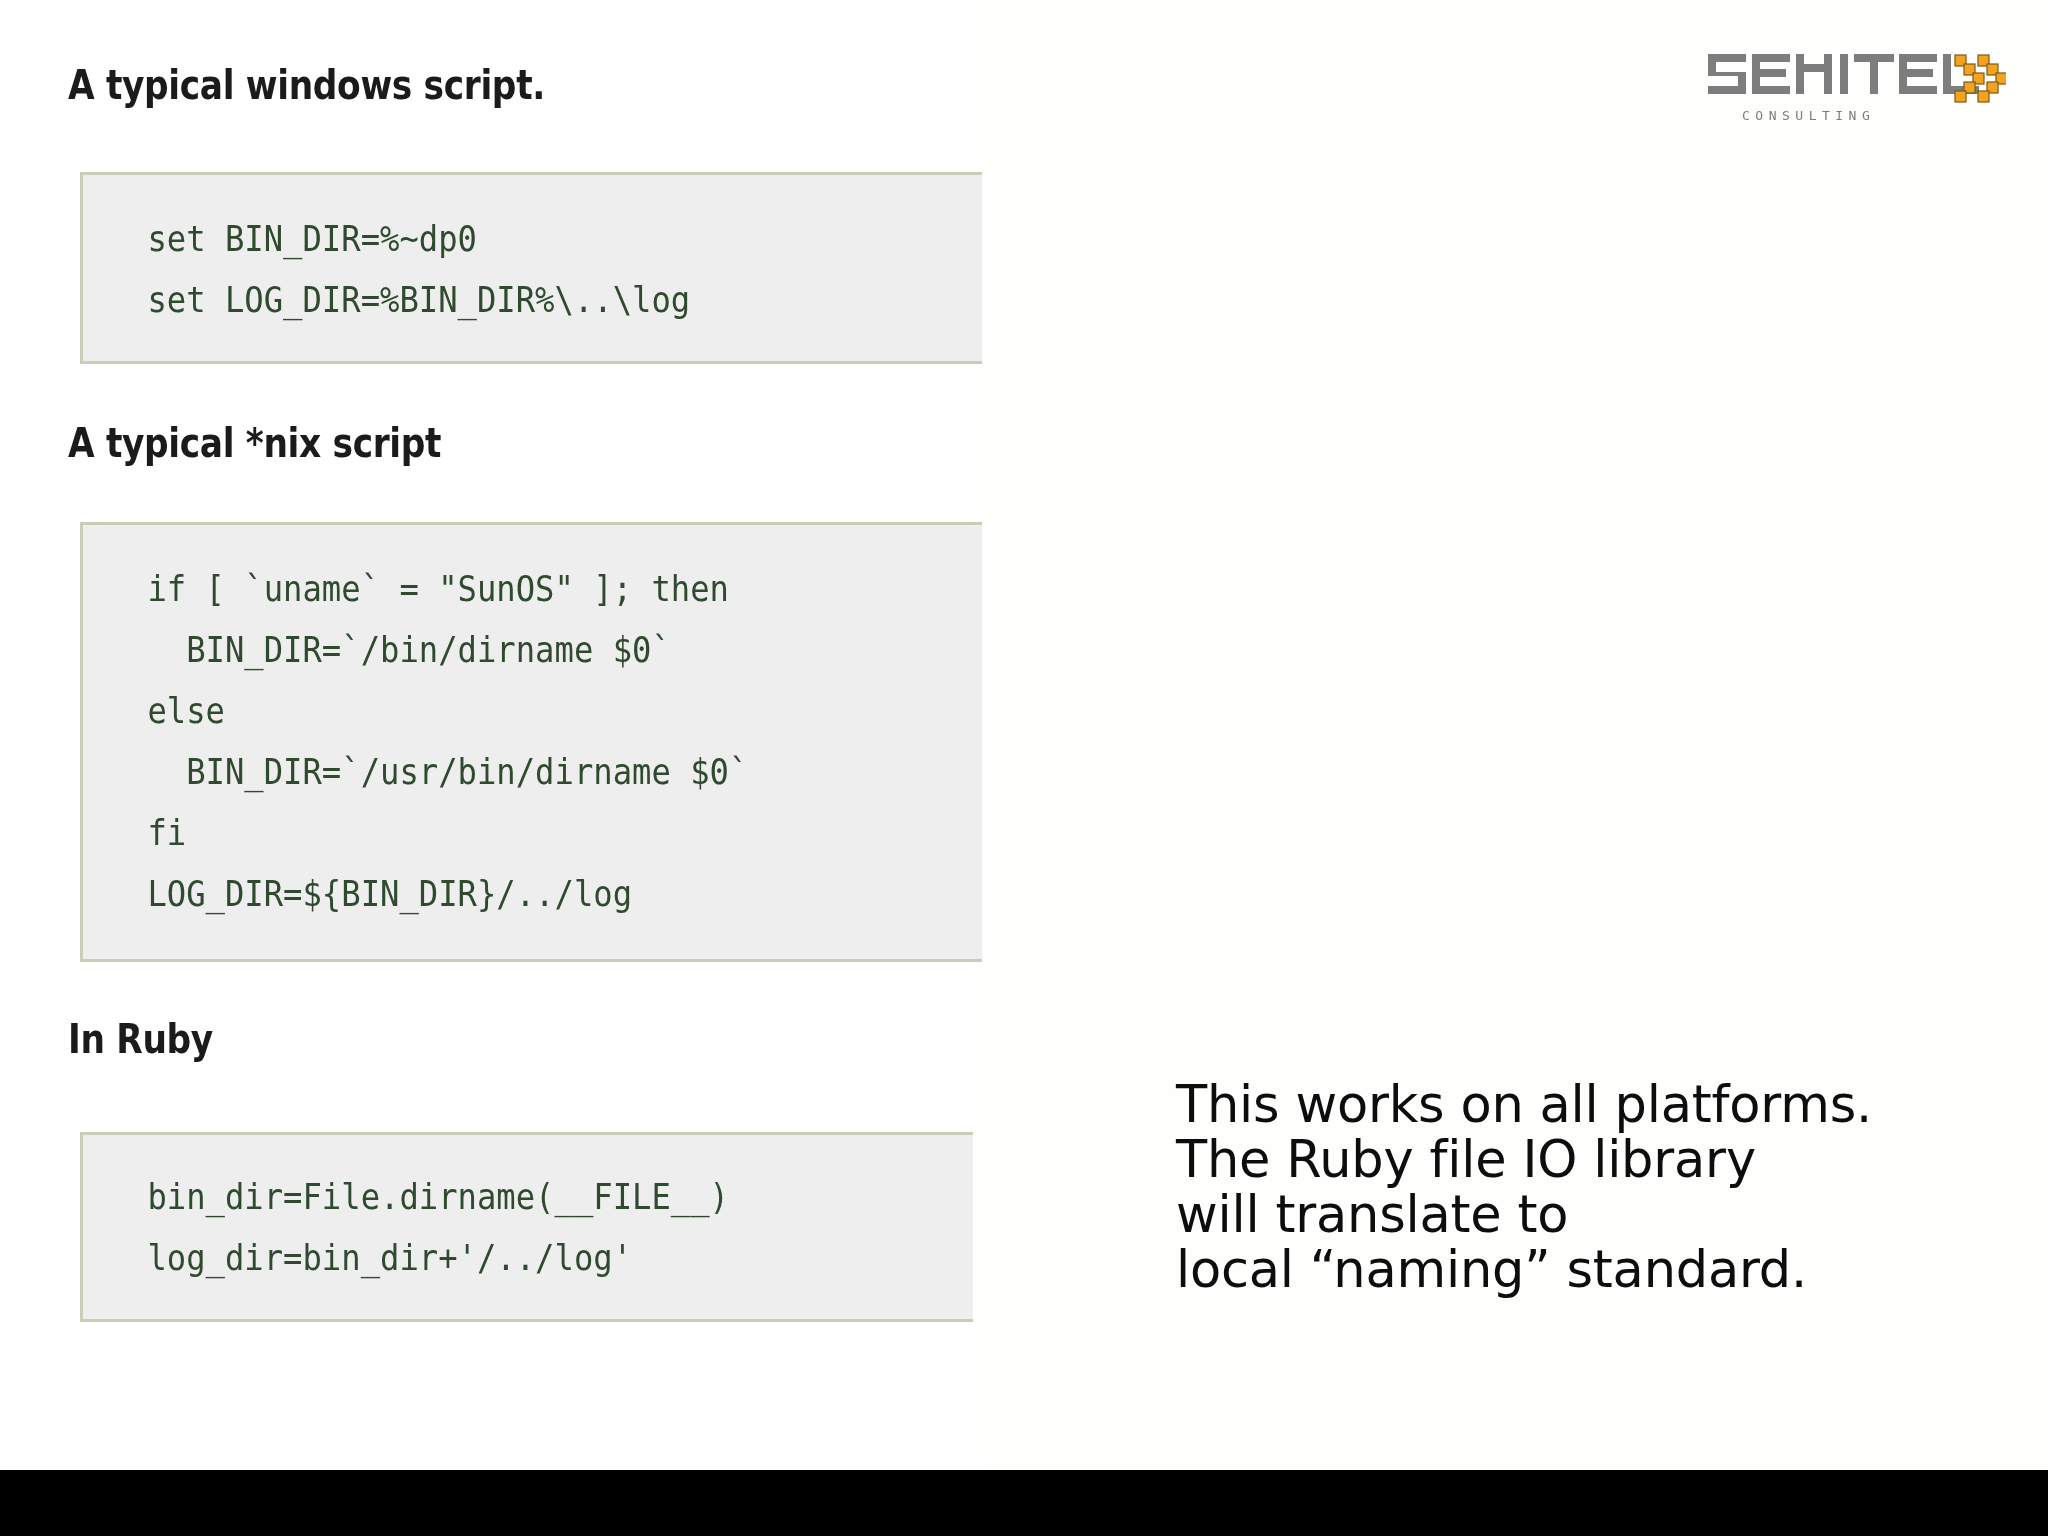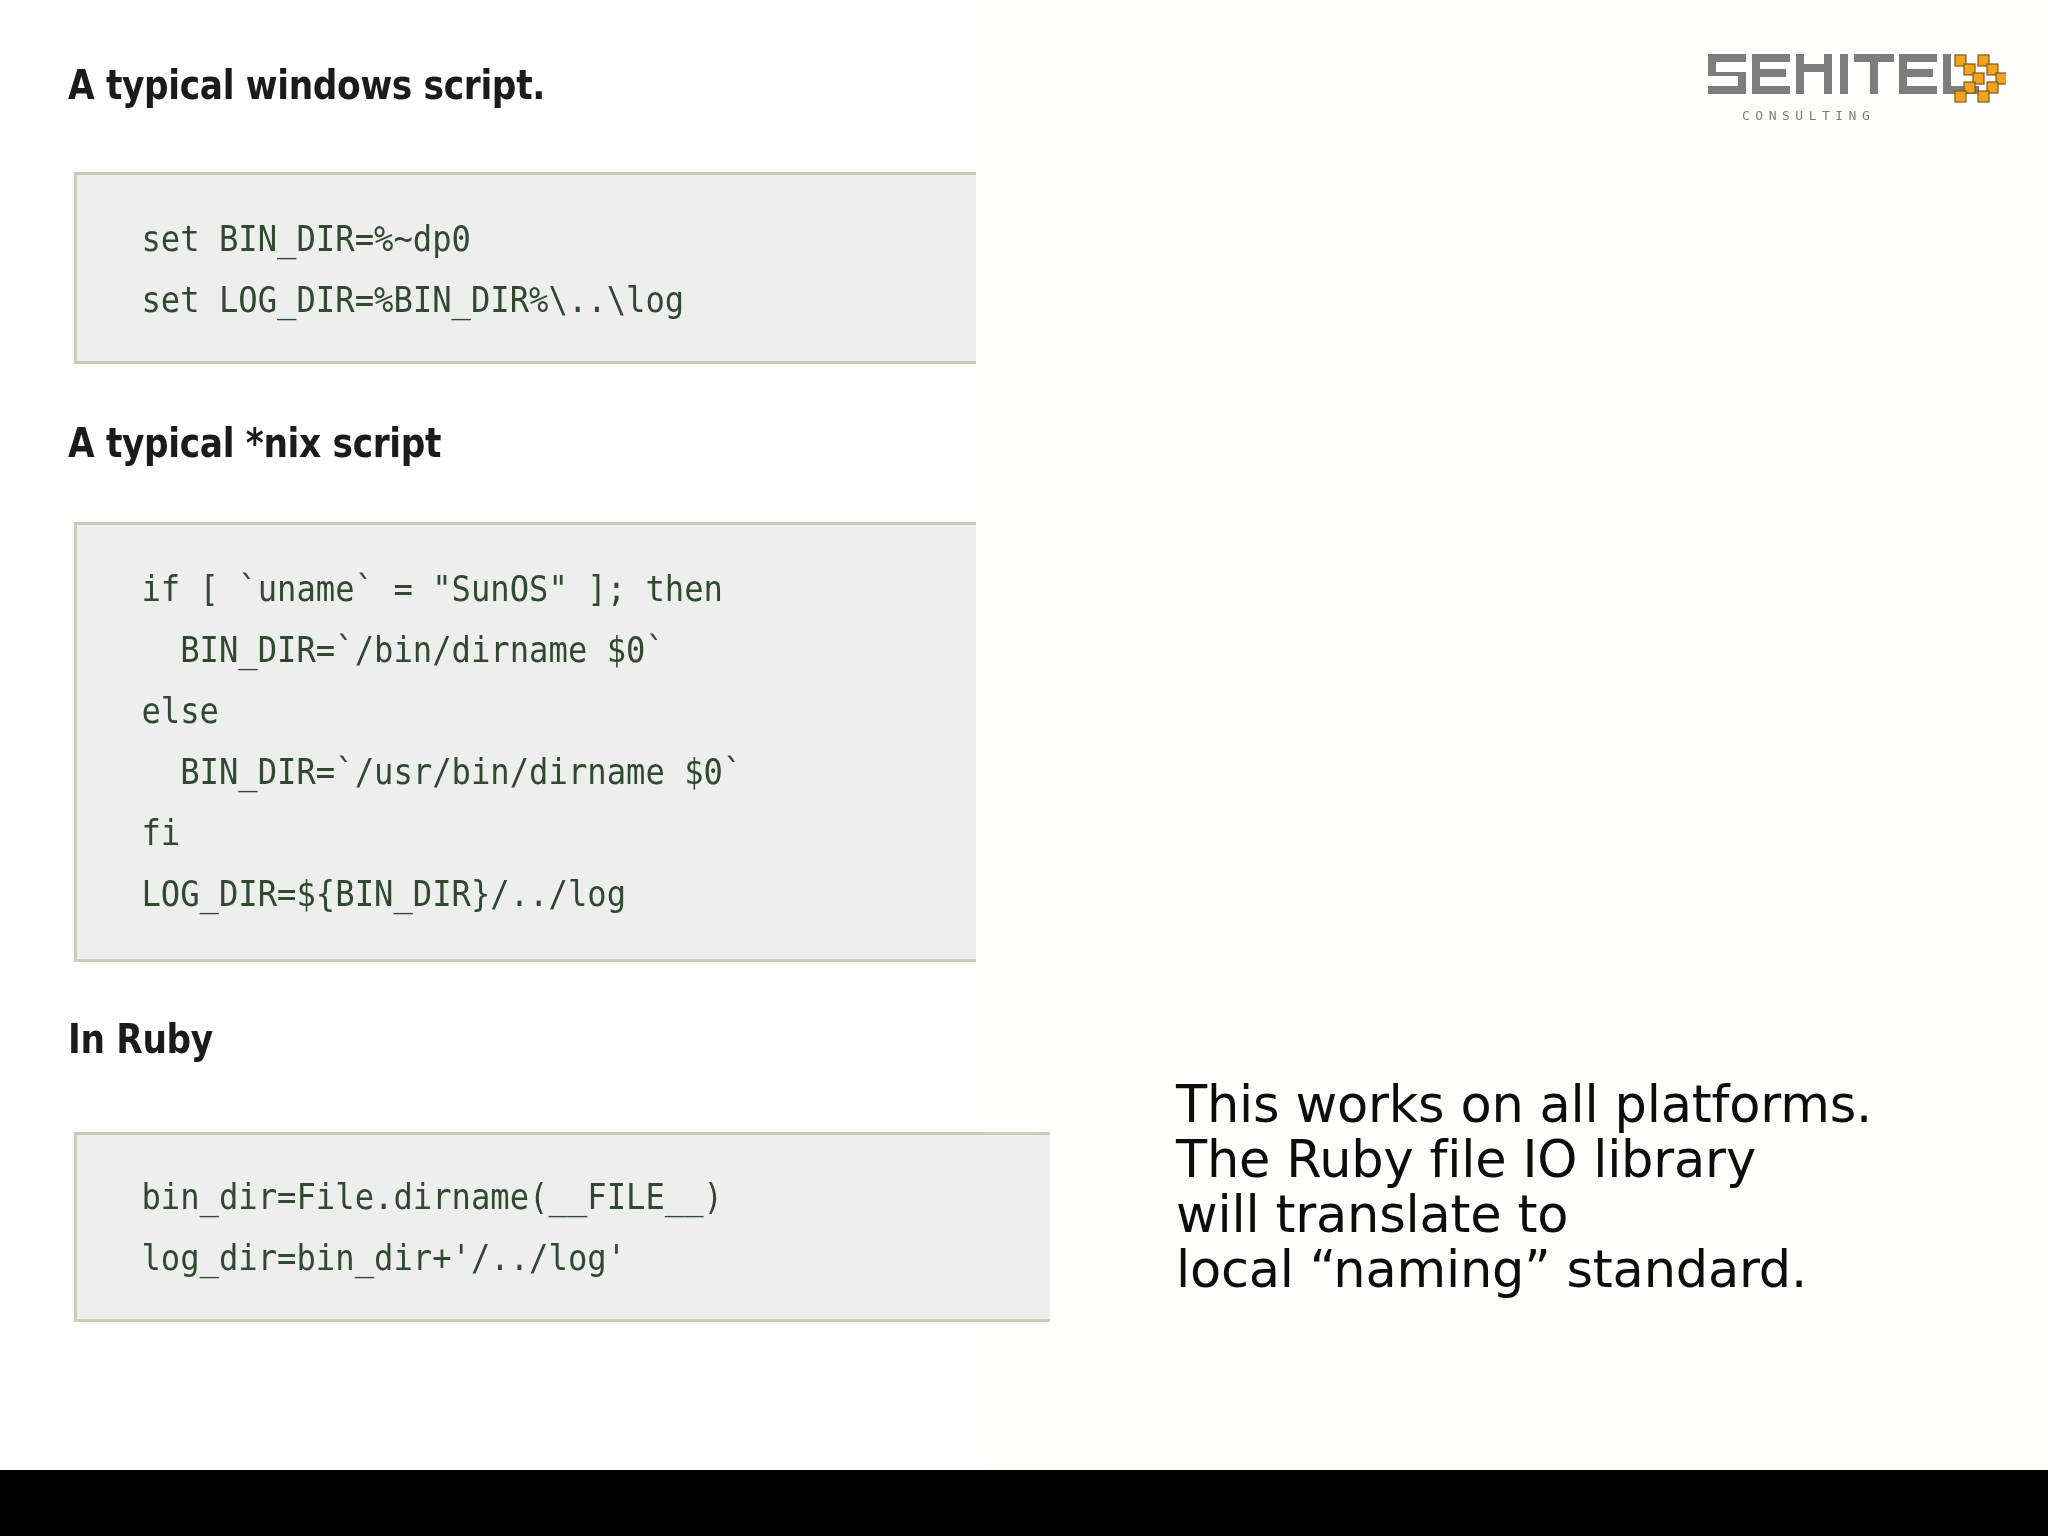--- a/index.html
+++ b/index.html
@@ -72,39 +72,40 @@
   
   .codebox {
     position: absolute;
     background: #eeeeee;
     border-top: 3px solid #cbcdb9;
     border-left: 3px solid #cbcdb9;
     border-bottom: 3px solid #cbcdb9;
     border-right: 0;
     box-sizing: border-box;
     overflow: hidden;
+    margin-left: 6px;
   }
   .codebox pre {
     margin: 0;
     font-family: "DejaVu Sans Mono", monospace;
     font-size: 35px;
     line-height: 61px;
     color: #2f4a2f;
     white-space: pre;
     transform: scaleX(0.92);
     transform-origin: left top;
   }
 
   .cb-win  { left: 74px; top: 172px;  width: 902px; height: 192px; }
   .cb-win pre  { padding: 34px 0 0 70px; }
 
   .cb-nix  { left: 74px; top: 522px;  width: 902px; height: 440px; }
   .cb-nix pre  { padding: 34px 0 0 70px; }
 
-  .cb-ruby { left: 74px; top: 1132px; width: 976px; height: 190px; }
+  .cb-ruby { left: 74px; top: 1132px; width: 893px; height: 190px; }
   .cb-ruby pre { padding: 32px 0 0 70px; }
 
   
   .note {
     position: absolute;
     left: 1176px;
     top: 1077px;
     font-family: "DejaVu Sans", sans-serif;
     font-size: 51px;
     line-height: 55px;

